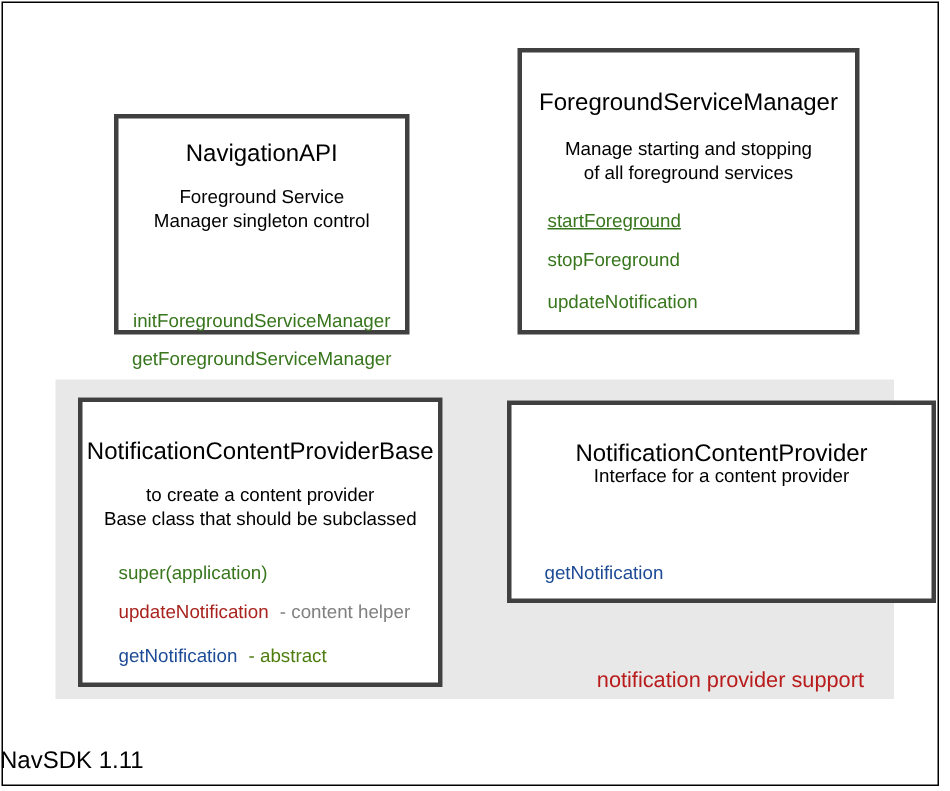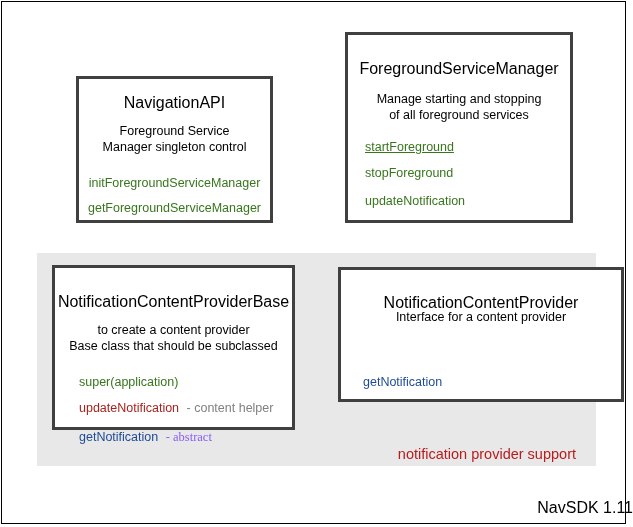--- a/index.html
+++ b/index.html
@@ -26,21 +26,21 @@
     box-sizing: border-box;
   }
   .box-navigation-api   { left: 76px;  top: 76px;  width: 197px; height: 147px; }
   .box-fsm              { left: 345px; top: 32px;  width: 228px; height: 191px; }
   .panel {
     position: absolute;
     left: 37px; top: 253px;
     width: 559px; height: 213px;
     background: #e8e8e8;
   }
-  .box-provider-base    { left: 15px;  top: 12px;  width: 243px; height: 165px; }
+  .box-provider-base    { left: 15px;  top: 12px;  width: 243px; height: 193px; }
   .box-provider         { left: 301px; top: 14px;  width: 286px; height: 135px; }
 
   .box-title {
     position: absolute;
     left: 0; right: 0;
     text-align: center;
     font-size: 16px;
     line-height: 17px;
     white-space: nowrap;
     color: #000000;
@@ -52,37 +52,37 @@
     font-size: 12.5px;
     line-height: 16px;
     color: #000000;
   }
   .method {
     position: absolute;
     font-size: 12.5px;
     line-height: 13px;
     white-space: nowrap;
   }
-  .method.centered { left: 0; right: 0; text-align: center; }
+  .method.centered { left: 0; right: 0; text-align: center; margin-top: 31px; }
   .annotation { margin-left: 4px; }
 
   .panel-label {
     position: absolute;
     top: 194px;
     right: 20px;
     font-size: 14.5px;
     line-height: 15px;
     color: #b91c1c;
     white-space: nowrap;
   }
   .footer-label {
     position: absolute;
     top: 500px;
     left: 0; right: 0;
-    text-align: right;
+    text-align: left;
     font-size: 16px;
     line-height: 16px;
     color: #000000;
   }
 </style>
 </head>
 <body>
 
 <div class="canvas">
   <div class="frame"></div>
@@ -128,21 +128,21 @@
       </div>
       <div class="method" style="top:108px;left:24px">
         <span style="color: rgb(56, 118, 29);">super(application)</span>
       </div>
       <div class="method" style="top:134px;left:24px">
         <span style="color: rgb(168, 35, 30);">updateNotification</span>
         <span class="annotation" style="color: rgb(128, 128, 128);">- content helper</span>
       </div>
       <div class="method" style="top:163px;left:24px">
         <span style="color: rgb(30, 75, 150);">getNotification</span>
-        <span class="annotation" style="color: #8b5cf6; font-family: Liberation Serif, serif;">- abstract</span>
+        <span class="annotation" style="color: #4d7c0f;">- abstract</span>
       </div>
     </div>
 
     <div class="class-box box-provider">
       <div class="box-title" style="top:24px">NotificationContentProvider</div>
       <div class="box-desc" style="top:39px">
         <div>Interface for a content provider</div>
       </div>
       <div class="method" style="top:106px;left:22px">
         <span style="color: rgb(30, 75, 150);">getNotification</span>

